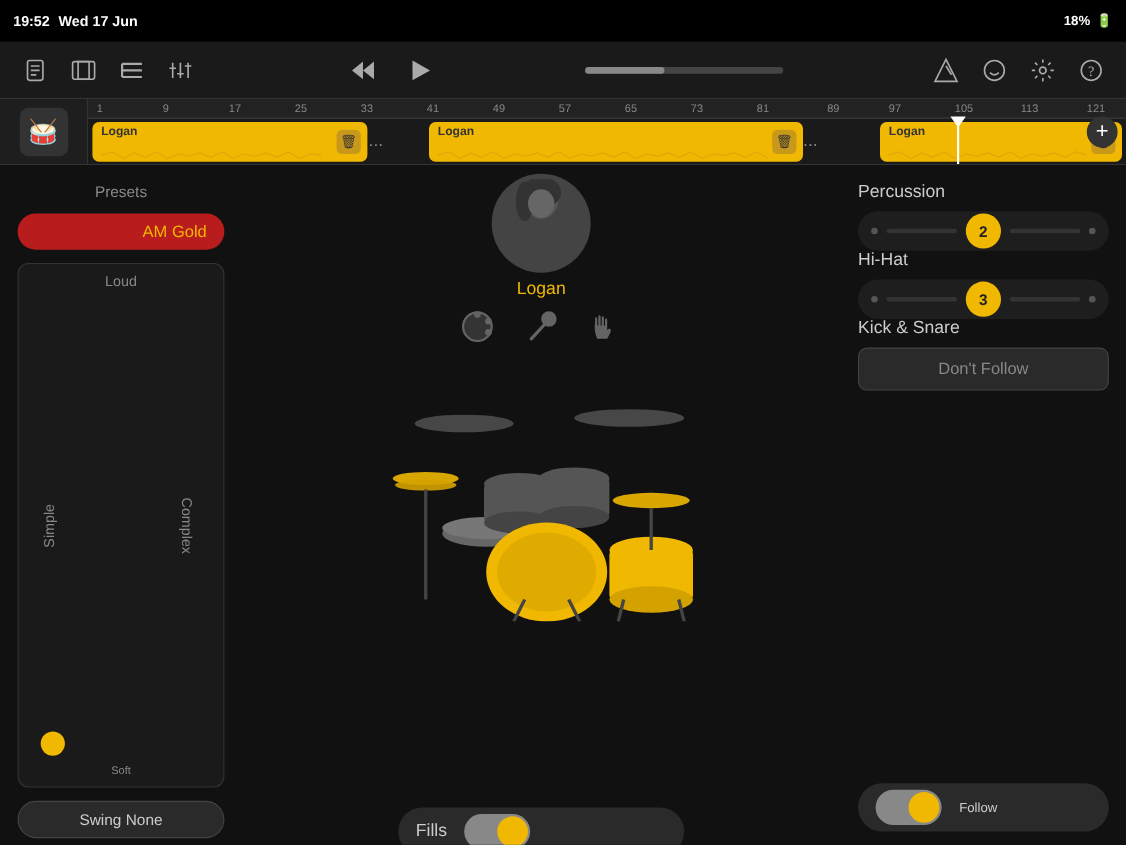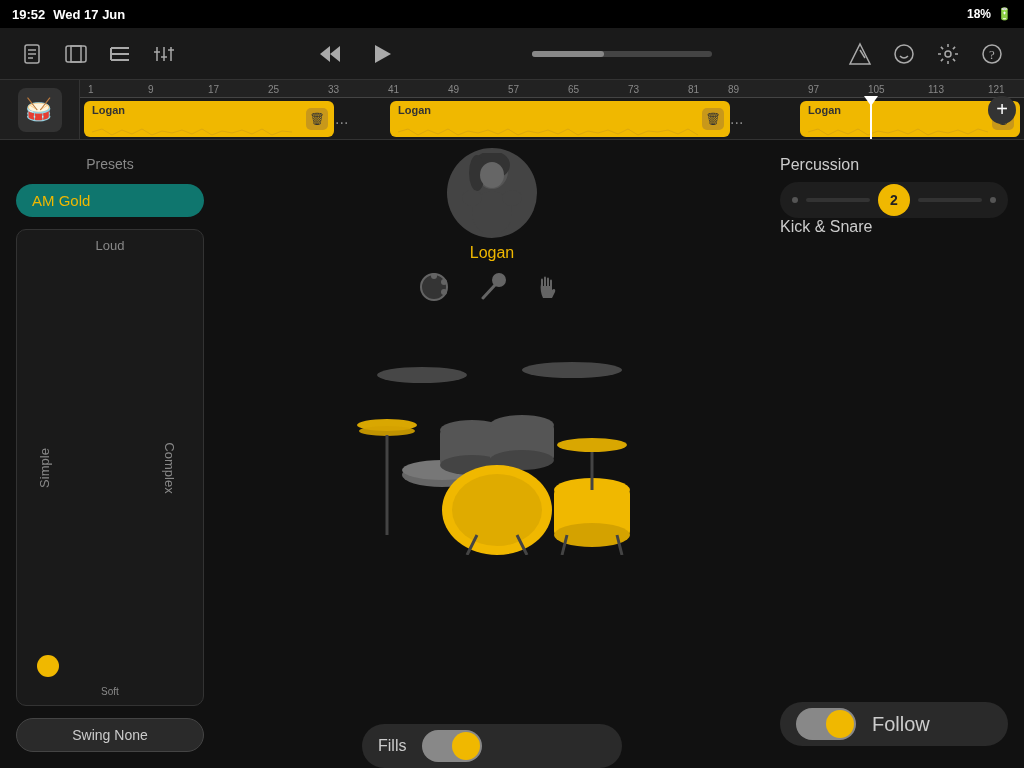--- a/index.html
+++ b/index.html
@@ -9,21 +9,21 @@
       font-family: -apple-system, BlinkMacSystemFont, 'Helvetica Neue', sans-serif;
       width: 1024px;
       height: 768px;
       overflow: hidden;
       position: relative;
     }
 
     
     #status-bar {
       background: #000;
-      height: 28px;
+      height: 38px;
       display: flex;
       align-items: center;
       justify-content: space-between;
       padding: 0 12px;
       font-size: 13px;
       font-weight: 600;
     }
     #status-left { display: flex; gap: 8px; align-items: center; }
     #status-right { display: flex; gap: 6px; align-items: center; font-size: 12px; }
 
@@ -249,24 +249,24 @@
       display: flex;
       flex-direction: column;
       gap: 12px;
     }
     #presets-label {
       color: #888;
       font-size: 14px;
       text-align: center;
     }
     #preset-btn {
-      background: #0f766e;
+      background: #b91c1c;
       border-radius: 20px;
       padding: 8px 16px;
-      text-align: left;
+      text-align: right;
       font-size: 15px;
       color: #f0b800;
       cursor: pointer;
     }
 
     
     #style-grid {
       flex: 1;
       border: 1px solid #333;
       border-radius: 10px;
@@ -630,21 +630,21 @@
       <span class="ruler-mark" style="left:68px">9</span>
       <span class="ruler-mark" style="left:128px">17</span>
       <span class="ruler-mark" style="left:188px">25</span>
       <span class="ruler-mark" style="left:248px">33</span>
       <span class="ruler-mark" style="left:308px">41</span>
       <span class="ruler-mark" style="left:368px">49</span>
       <span class="ruler-mark" style="left:428px">57</span>
       <span class="ruler-mark" style="left:488px">65</span>
       <span class="ruler-mark" style="left:548px">73</span>
       <span class="ruler-mark" style="left:608px">81</span>
-      <span class="ruler-mark" style="left:648px">89</span>
+      <span class="ruler-mark" style="left:672px">89</span>
       <span class="ruler-mark" style="left:728px">97</span>
       <span class="ruler-mark" style="left:788px">105</span>
       <span class="ruler-mark" style="left:848px">113</span>
       <span class="ruler-mark" style="left:908px">121</span>
 
     </div>
 
     <div id="tracks-row">
 
       <div class="track-segment" style="left:4px; width:250px;">
@@ -804,28 +804,39 @@
       <span class="knob-section-label">Percussion</span>
       <div class="knob-row">
         <div class="knob-dot-left"></div>
         <div class="knob-track"></div>
         <div class="knob-value">2</div>
         <div class="knob-track"></div>
         <div class="knob-dot-right"></div>
       </div>
     </div>
 
+    <div class="knob-section">
+      <span class="knob-section-label">Hi-Hat</span>
+      <div class="knob-row">
+        <div class="knob-dot-left"></div>
+        <div class="knob-track"></div>
+        <div class="knob-value">3</div>
+        <div class="knob-track"></div>
+        <div class="knob-dot-right"></div>
+      </div>
+    </div>
 
     <div class="knob-section">
       <span class="knob-section-label">Kick &amp; Snare</span>
+      <div id="dont-follow-btn">Don't Follow</div>
     </div>
 
     <div id="follow-row" style="position:relative;width:100%;margin-top:auto;">
       <div id="follow-pill-container" style="display:flex;align-items:center;gap:16px;background:#2a2a2a;border-radius:22px;padding:8px 16px;width:100%;">
         <div class="toggle-pill on">
           <div class="toggle-knob"></div>
         </div>
-        <span id="follow-label" style="font-size:20px;color:#ccc;">Follow</span>
+        <span id="follow-label" style="font-size:12px;color:#ccc;">Follow</span>
       </div>
     </div>
   </div>
 
 </div>
 
 </body></html>

